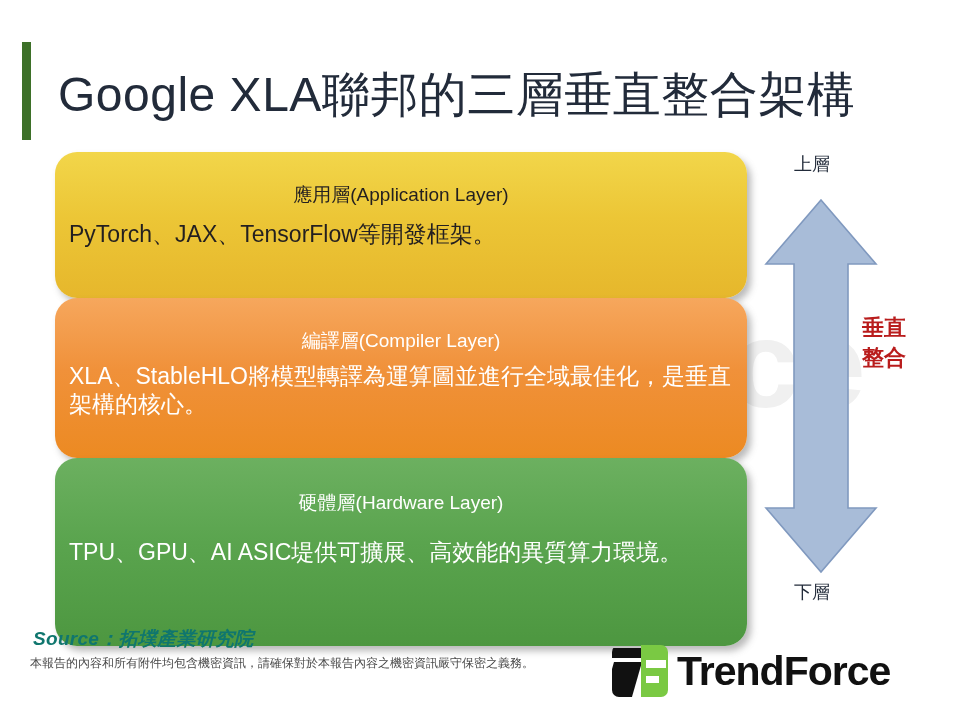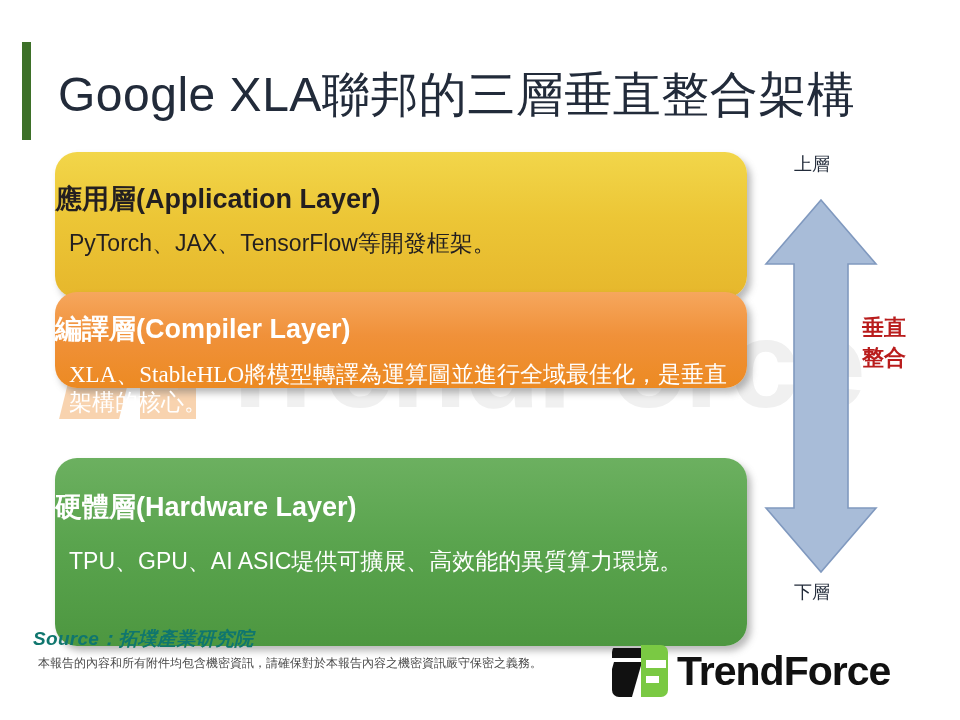--- a/index.html
+++ b/index.html
@@ -77,49 +77,50 @@
   .layer-box {
     position: absolute;
     left: 55px;
     width: 692px;
     border-radius: 22px;
     box-shadow: 4px 5px 7px rgba(90, 90, 90, .42);
     z-index: 2;
     box-sizing: border-box;
   }
   .layer-title {
-    font-weight: bold;
-    font-size: 27px;
+    text-align: center;
+    font-weight: normal;
+    font-size: 19px;
     line-height: 1.15;
   }
   .layer-desc {
     text-align: left;
     font-size: 23px;
     line-height: 1.22;
     padding-left: 14px;
     padding-right: 10px;
   }
 
   #layer-application {
     top: 152px;
     height: 146px;
     background: linear-gradient(to bottom, #f2d64a 0%, #ecc636 45%, #e6b72c 100%);
     color: #231f20;
     padding-top: 32px;
   }
   #layer-application .layer-desc { margin-top: 14px; }
 
   #layer-compiler {
-    top: 292px;
-    height: 96px;
+    top: 298px;
+    height: 160px;
     background: linear-gradient(to bottom, #f6a75d 0%, #f0913a 45%, #ec8a22 100%);
     color: #ffffff;
-    padding-top: 22px;
-  }
-  #layer-compiler .layer-desc { margin-top: 16px; font-family: Liberation Serif, serif; }
+    padding-top: 32px;
+  }
+  #layer-compiler .layer-desc { margin-top: 10px; }
 
   #layer-hardware {
     top: 458px;
     height: 188px;
     background: linear-gradient(to bottom, #6cb060 0%, #5aa44e 45%, #4d9740 100%);
     color: #ffffff;
     padding-top: 34px;
   }
   #layer-hardware .layer-desc { margin-top: 24px; }
 
@@ -161,21 +162,21 @@
     font-size: 19px;
     font-weight: bold;
     color: #0f766e;
     letter-spacing: .3px;
     white-space: nowrap;
     z-index: 3;
     font-style: italic;
   }
   #footer-disclaimer {
     position: absolute;
-    left: 38px;
+    left: 30px;
     top: 654px;
     font-size: 12px;
     color: #4a4a4a;
     line-height: 1.65;
     z-index: 3;
   }
   #footer-disclaimer div { white-space: nowrap; }
 
   
   #brand-logo {

